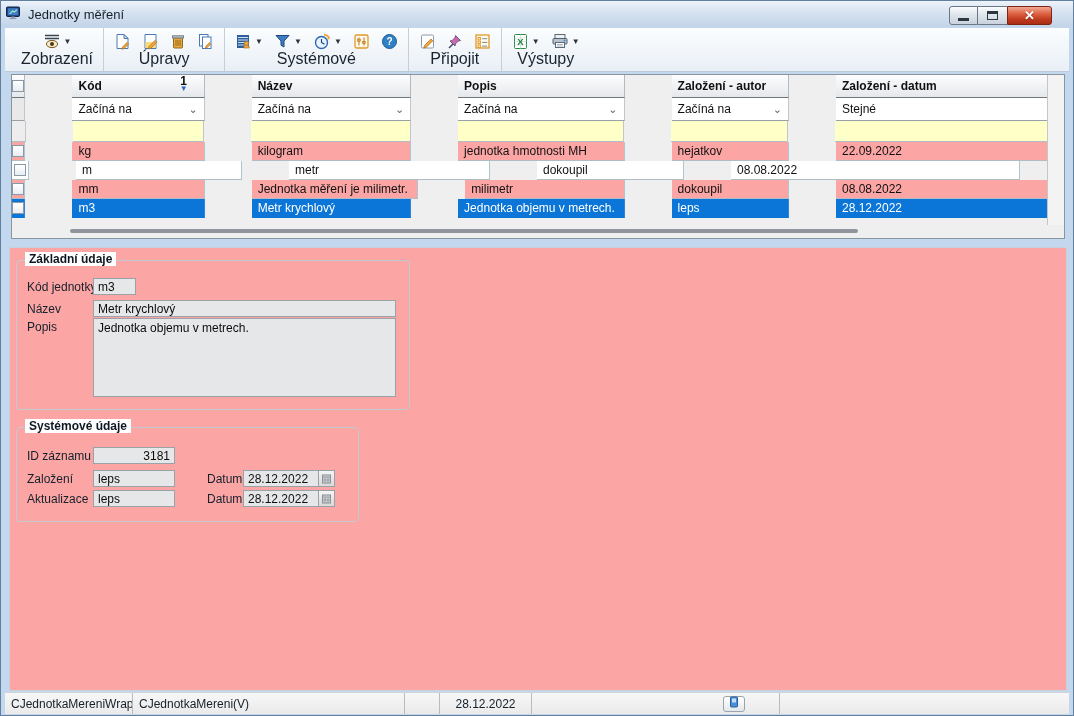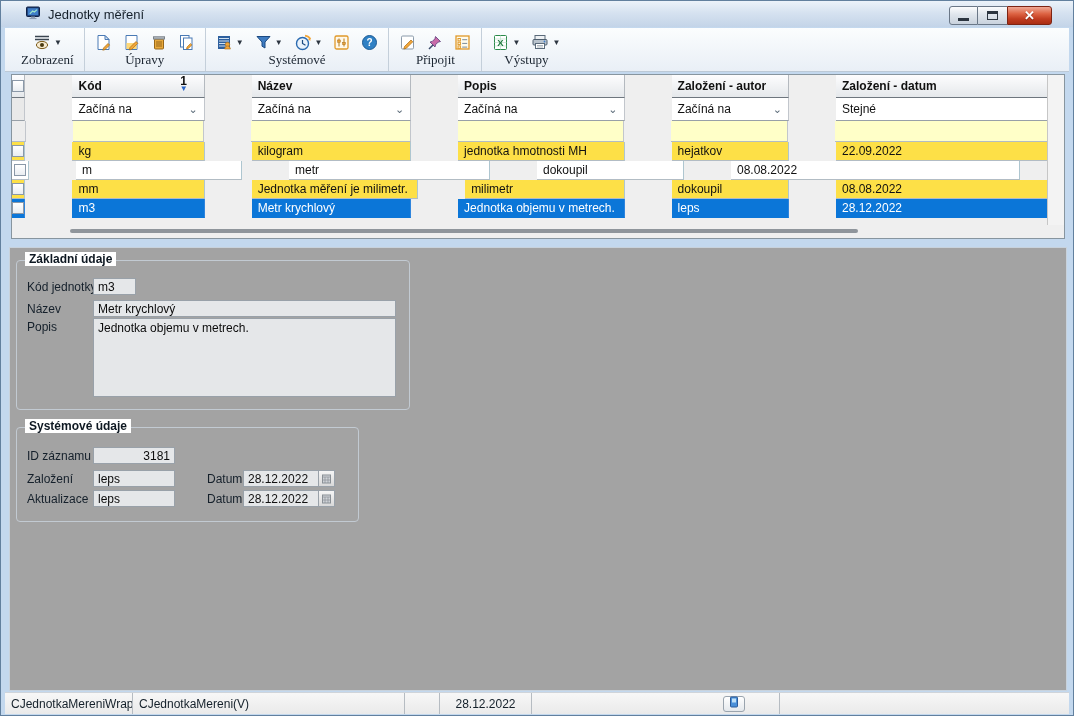--- a/index.html
+++ b/index.html
@@ -3,42 +3,42 @@
 <meta charset="utf-8">
 <style>
   html,body{margin:0;padding:0;background:#9fb6cc;}
   *{box-sizing:border-box;}
   .window{position:relative;width:1074px;height:716px;margin:0 auto;
     border:1px solid #62809e;background:#c3d8ee;
     font-family:"Liberation Sans",sans-serif;font-size:12px;color:#111;overflow:hidden;}
   
   .titlebar{position:absolute;left:0;top:0;right:0;height:26px;
     background:linear-gradient(#ecf3fa,#d6e2f0 45%,#c3d4e8);
-    display:flex;align-items:center;padding-left:24px;}
+    display:flex;align-items:center;padding-left:4px;}
   .title-text{margin-left:7px;font-size:13px;color:#15202b;}
   .win-controls{position:absolute;top:5px;right:21px;display:flex;}
   .winbtn{width:29px;height:19px;border:1px solid #6a7787;
     background:linear-gradient(#fbfcfd,#dfe5ec 45%,#c9d2dd);
     display:flex;align-items:center;justify-content:center;cursor:default;}
   .winbtn.min{border-radius:3px 0 0 3px;}
   .winbtn.max{border-left:none;border-right:none;}
   .winbtn.close{width:45px;border-radius:0 3px 3px 0;border-color:#7d2413;
     background:linear-gradient(#efa894,#dd6343 40%,#c13c20 70%,#a92d14);}
   .g-min{width:11px;height:3px;background:#2c3540;margin-top:8px;}
   .g-max{width:11px;height:9px;border:1px solid #2c3540;border-top-width:3px;}
   .g-close{color:#fff;font-weight:bold;font-size:13px;line-height:13px;text-shadow:0 1px 1px #7d2413;}
   
   .toolbar{position:absolute;left:4px;right:4px;top:27px;height:44px;
     background:linear-gradient(#fbfdfe,#e9eff6);border-bottom:1px solid #bcc9d6;
     display:flex;align-items:stretch;padding-left:6px;}
   .tb-group{display:flex;flex-direction:column;align-items:center;justify-content:space-between;
     padding:4px 10px 3px;}
   .tb-group + .tb-group{border-left:1px solid #c4cfda;}
   .tb-icons{display:flex;align-items:center;gap:11px;height:22px;}
-  .tb-label{font-size:13px;color:#1a2430;font-family:Liberation Serif, serif;}
+  .tb-label{font-size:16px;color:#1a2430;}
   .tb-btn{display:flex;align-items:center;gap:3px;cursor:default;}
   .tb-btn svg{display:block;}
   .dd{font-size:8px;color:#2c3540;}
   
   .grid-panel{position:absolute;left:10px;top:73px;width:1054px;height:165px;
     border:1px solid #87959f;background:#efefef;overflow:hidden;}
   .gh,.gf,.gnew,.gr{display:flex;gap:47px;}
   .gh{height:23px;}
   .gh-cell{background:linear-gradient(#fdfdfe,#e5e8eb);border-right:1px solid #b4b9bf;
     border-bottom:1px solid #6e767e;font-weight:bold;display:flex;align-items:center;
@@ -53,32 +53,32 @@
     display:flex;align-items:center;justify-content:space-between;padding:0 6px;
     overflow:hidden;white-space:nowrap;}
   .gf-cell.sel{background:#e9e9e9;}
   .chev{color:#5a6a78;font-size:11px;line-height:10px;}
   .gnew{height:21px;}
   .gnew-cell{background:#ffffc8;border-right:1px solid #c2c6cc;border-bottom:1px solid #b2bcc4;}
   .gnew-cell.sel{background:#ededed;}
   .gr{height:19px;}
   .gr-cell{border-right:1px solid #aec6d0;border-bottom:1px solid #b2bcc4;
     display:flex;align-items:center;padding:0 6px;overflow:hidden;white-space:nowrap;}
-  .gr.alt .gr-cell{background:#fde047;}
+  .gr.alt .gr-cell{background:#fca5a5;}
   .gr.plain .gr-cell{background:#fff;}
   .gr.selected .gr-cell{background:#0b76d8;color:#fff;border-right-color:#2f85dd;border-bottom-color:#0b76d8;}
   .cb{width:12px;height:12px;border:1px solid #8a98a8;background:linear-gradient(#fff,#e9edf1);
     display:inline-block;}
   .vscroll{position:absolute;top:0;right:0;bottom:13px;width:17px;background:#f3f3f3;
     border-left:1px solid #c6c6c6;}
   .hscroll{position:absolute;left:2px;right:22px;bottom:2px;height:10px;background:#efefef;}
   .hthumb{position:absolute;left:56px;top:3px;width:788px;height:4px;background:#8f959b;border-radius:2px;}
   
   .lower-panel{position:absolute;left:8px;top:246px;width:1058px;height:444px;
-    background:#a3a3a3;border:1px solid #c8d2dc;}
+    background:#fca5a5;border:1px solid #c8d2dc;}
   .groupbox{position:absolute;border:1px solid #c2cad2;border-radius:4px;}
   .gb-legend{position:absolute;top:-9px;left:8px;background:#fff;padding:0 4px;
     font-weight:bold;color:#0e1822;}
   .flabel{position:absolute;color:#15202b;height:17px;display:flex;align-items:center;}
   .fld{position:absolute;background:#e5e7e9;border:1px solid #99a1a9;height:17px;
     padding:0 4px;display:flex;align-items:center;color:#0c0c0c;overflow:hidden;white-space:nowrap;}
   .fld.num{justify-content:flex-end;text-align:center;}
   .fld.ta{align-items:flex-start;padding-top:2px;white-space:normal;}
   .dategrp{position:absolute;display:flex;}
   .dategrp .dfld{background:#e5e7e9;border:1px solid #99a1a9;height:17px;width:76px;

